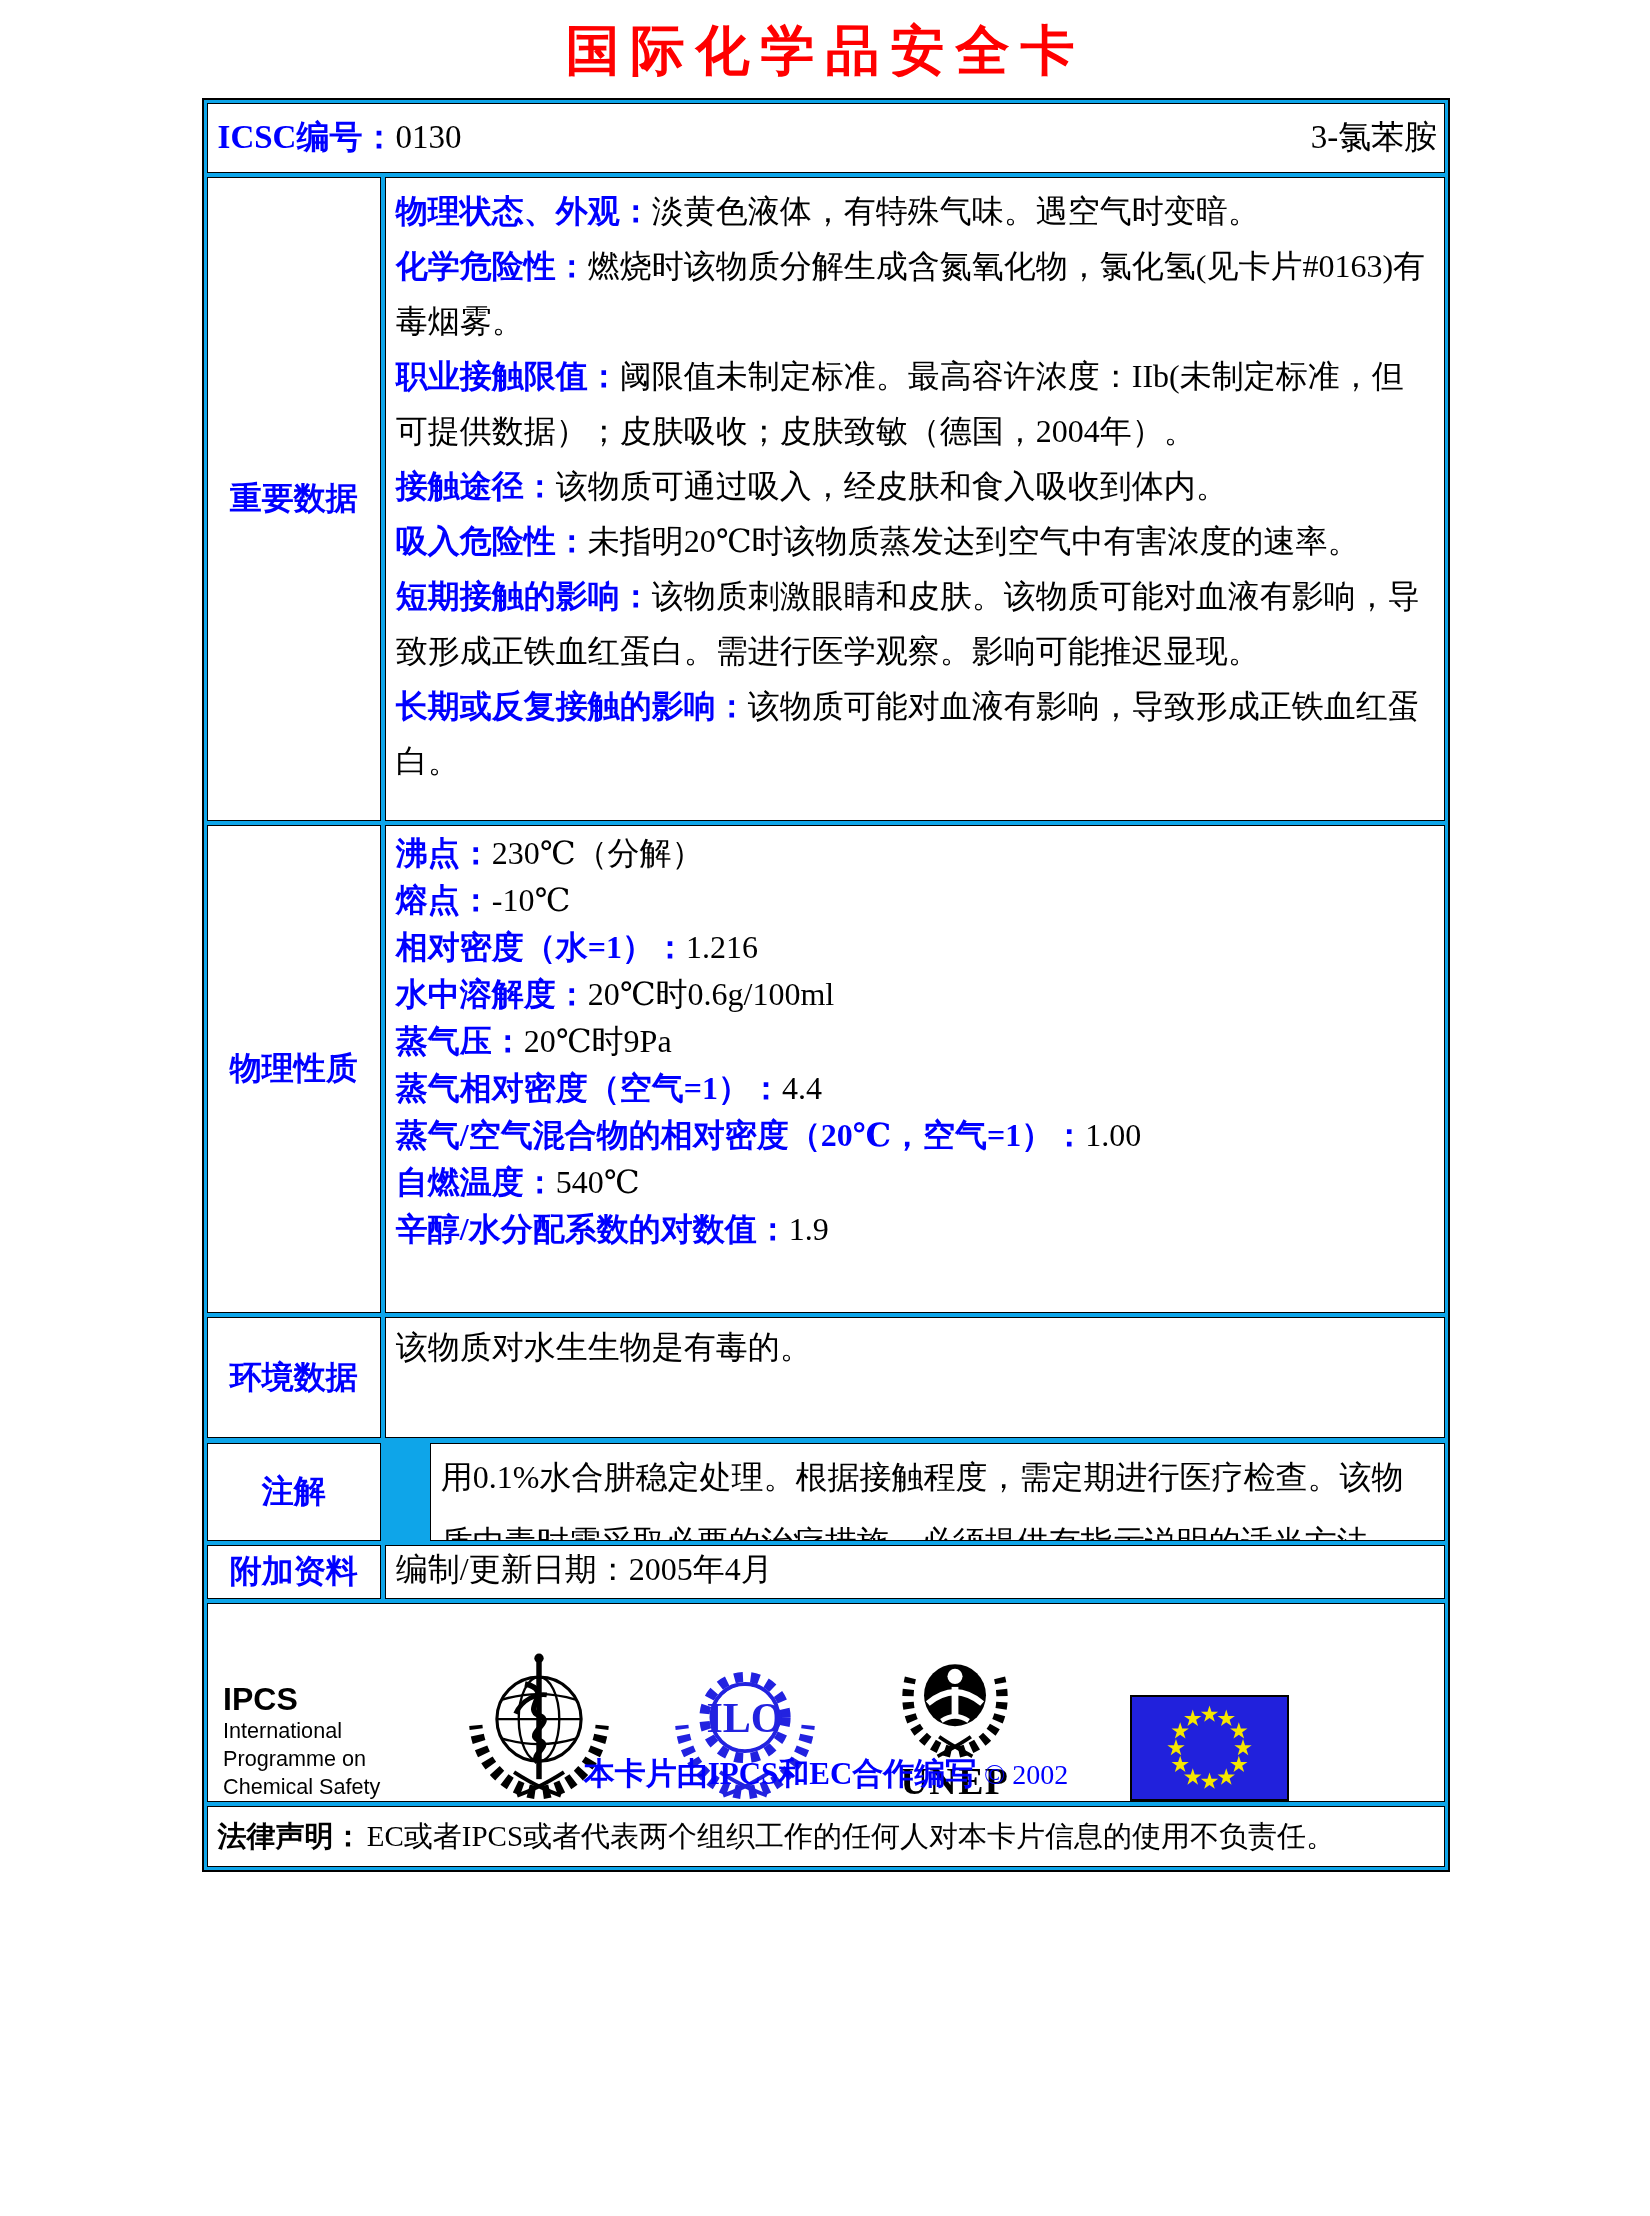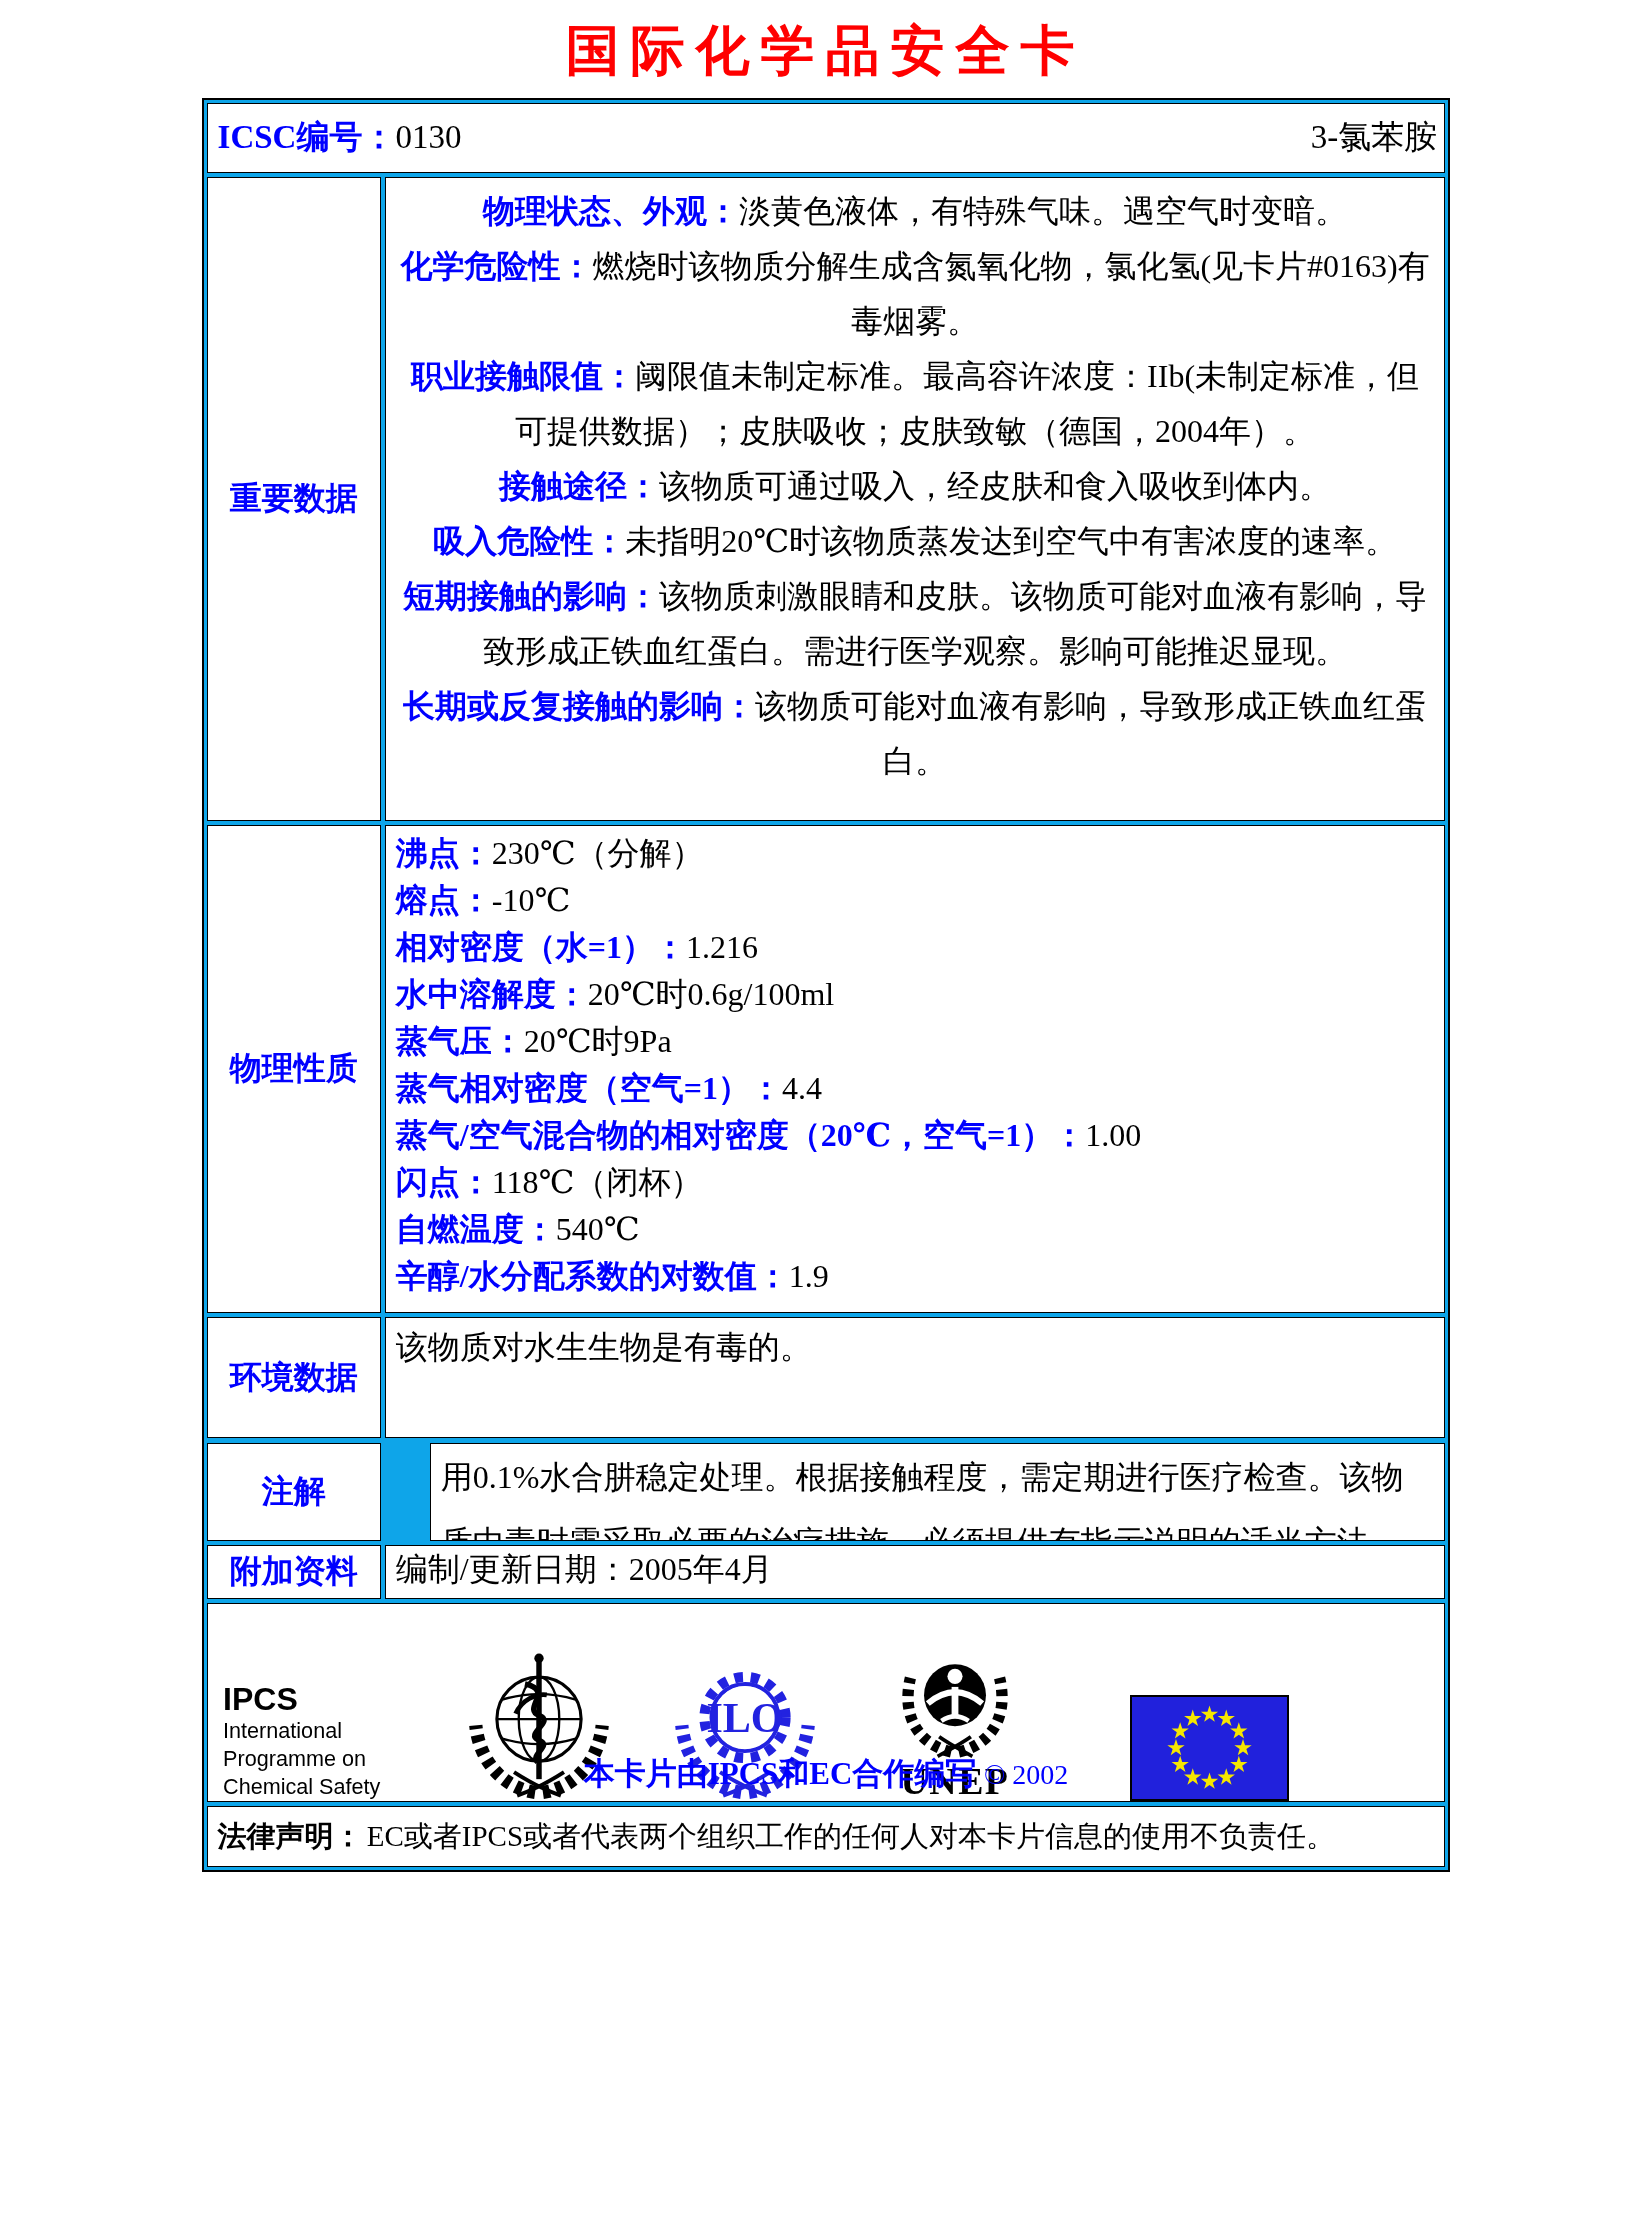--- a/index.html
+++ b/index.html
@@ -27,21 +27,21 @@
   .blue-label{color:#0000ff;font-weight:bold;}
   
   .label-cell{
     flex:0 0 174px;display:flex;align-items:center;justify-content:center;
     color:#0000ff;font-weight:bold;font-size:32px;text-align:center;
   }
   .content-cell{flex:1;padding:4.2px 9.8px;font-size:32px;overflow:hidden;}
   .item{margin:0;}
   .lbl{color:#0000ff;font-weight:bold;}
   .row-important{height:644px;}
-  .row-important .content-cell{line-height:55px;padding-top:5.6px;text-align:center;}
+  .row-important .content-cell{line-height:55px;padding-top:5.6px;}
   .row-physical{height:488px;}
   .row-physical .content-cell{line-height:47px;padding-top:4.2px;}
   .row-env{height:121px;}
   .row-env .content-cell{line-height:47px;padding-top:5.6px;}
   .row-notes{height:98px;}
   .row-notes .content-cell{line-height:65px;padding-top:1.4px;margin-left:45px;}
   .row-addl{height:54px;}
   .row-addl .content-cell{display:flex;align-items:center;padding-top:0;}
   
   .row-logos{height:199px;}
@@ -103,21 +103,20 @@
   <div class="row row-physical">
     <div class="cell label-cell">物理性质</div>
     <div class="cell content-cell">
       <p class="item"><span class="lbl">沸点：</span><span>230℃（分解）</span></p>
       <p class="item"><span class="lbl">熔点：</span><span>-10℃</span></p>
       <p class="item"><span class="lbl">相对密度（水=1）：</span><span>1.216</span></p>
       <p class="item"><span class="lbl">水中溶解度：</span><span>20℃时0.6g/100ml</span></p>
       <p class="item"><span class="lbl">蒸气压：</span><span>20℃时9Pa</span></p>
       <p class="item"><span class="lbl">蒸气相对密度（空气=1）：</span><span>4.4</span></p>
       <p class="item"><span class="lbl">蒸气/空气混合物的相对密度（20℃，空气=1）：</span><span>1.00</span></p>
-      <p class="item"><span class="lbl">闪点：</span><span>118℃（闭杯）</span></p>
       <p class="item"><span class="lbl">自燃温度：</span><span>540℃</span></p>
       <p class="item"><span class="lbl">辛醇/水分配系数的对数值：</span><span>1.9</span></p>
     </div>
   </div>
 
   <div class="row row-env">
     <div class="cell label-cell">环境数据</div>
     <div class="cell content-cell">
       <p class="item"><span>该物质对水生生物是有毒的。</span></p>
     </div>

